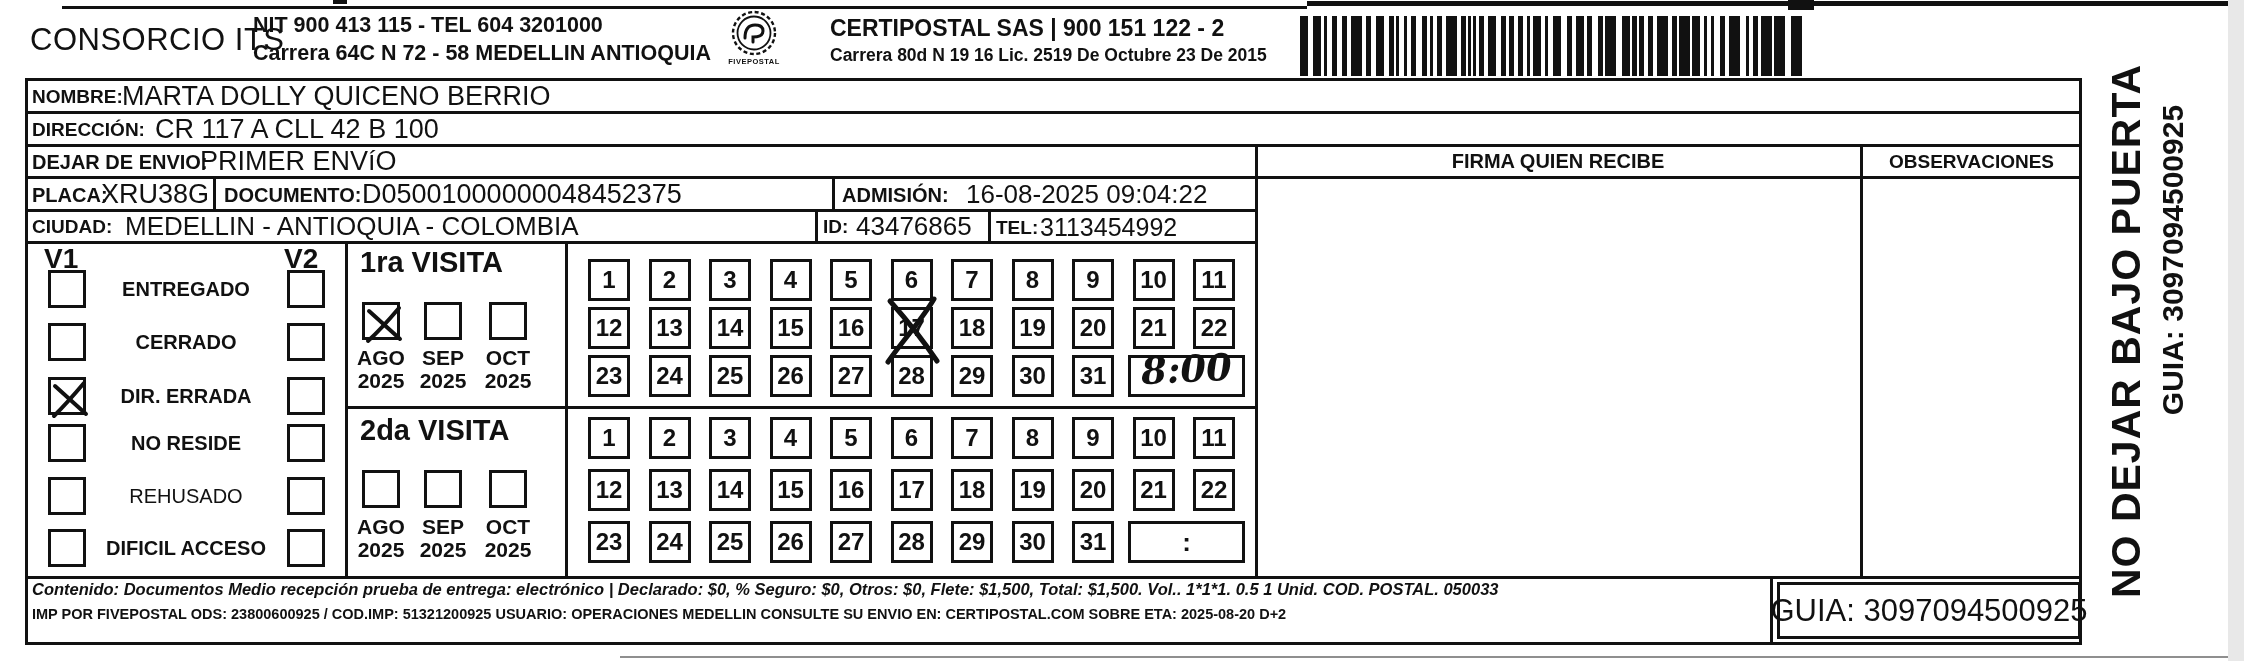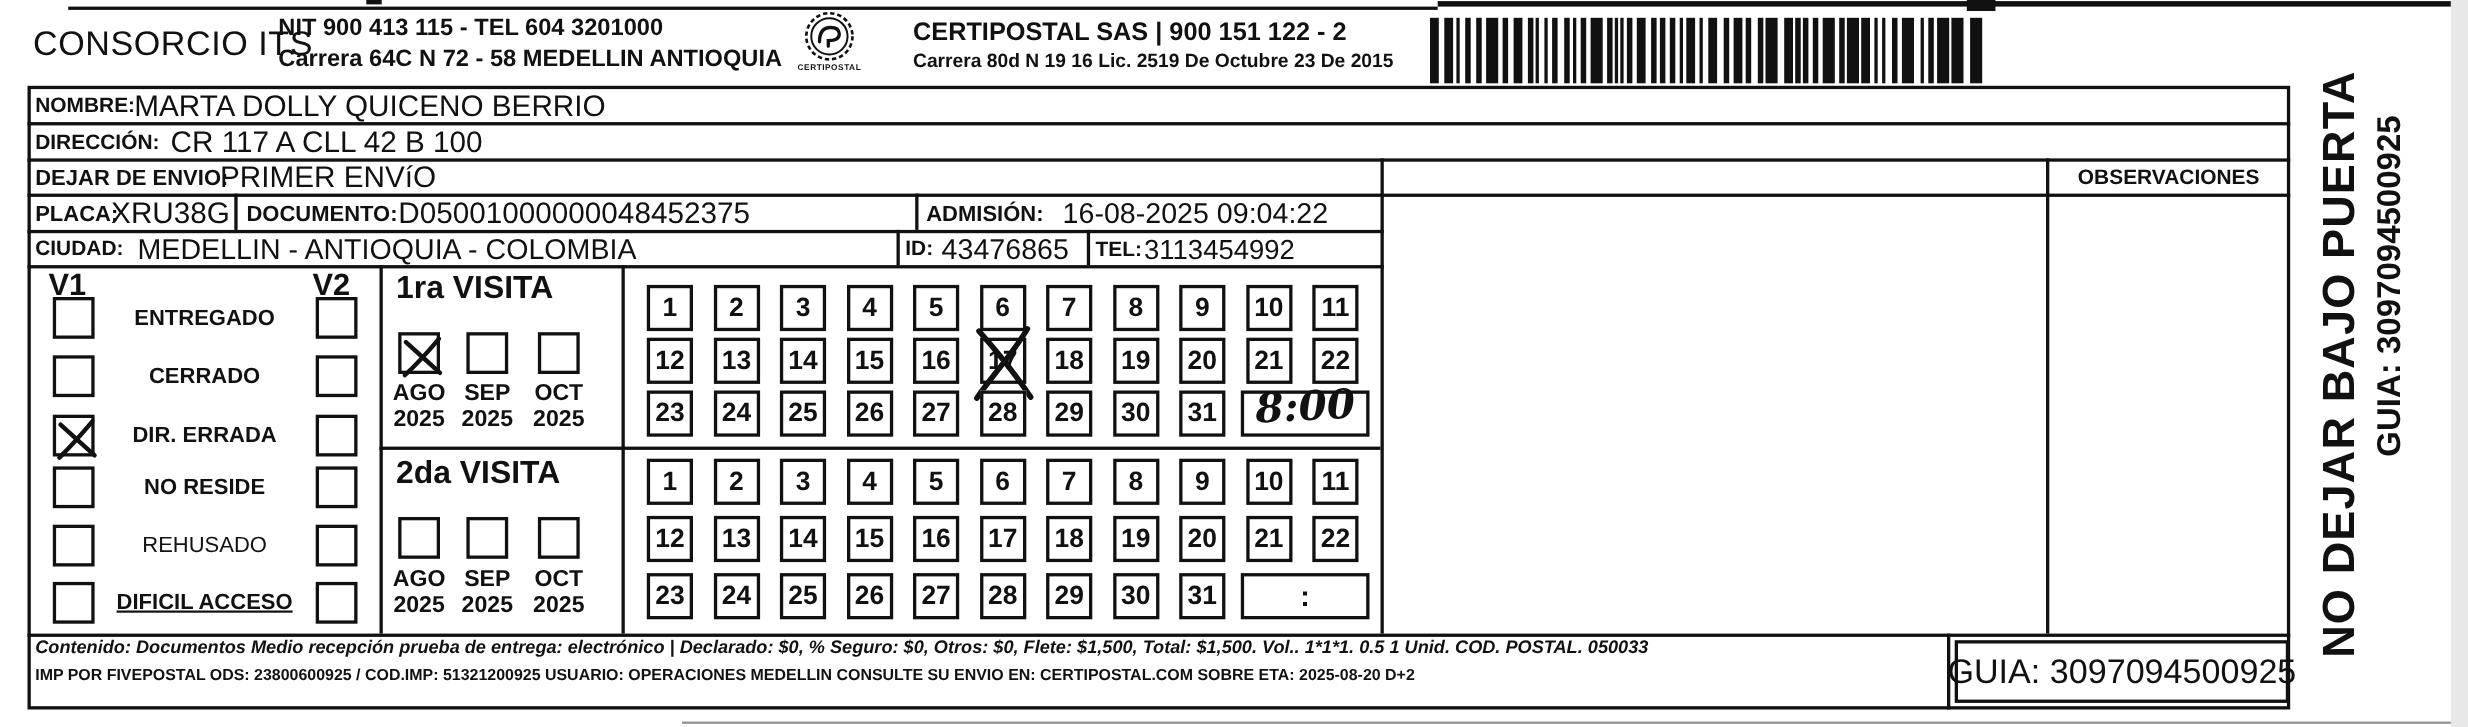--- a/index.html
+++ b/index.html
@@ -32,21 +32,21 @@
 
   <div class="t" style="left:30px;top:22px;font-size:31px;letter-spacing:.5px;">CONSORCIO ITS</div>
   <div class="t sb" style="left:253px;top:13px;font-size:21.5px;">NIT 900 413 115 - TEL 604 3201000</div>
   <div class="t sb" style="left:253px;top:41px;font-size:21.5px;">Carrera 64C N 72 - 58 MEDELLIN ANTIOQUIA</div>
 
   <svg style="position:absolute;left:730px;top:9px;" width="48" height="48" viewBox="0 0 48 48">
     <circle cx="24" cy="24" r="21" fill="none" stroke="#111" stroke-width="2.4" stroke-dasharray="4 2.6"></circle>
     <circle cx="24" cy="24" r="16.5" fill="none" stroke="#111" stroke-width="1.8"></circle>
     <path d="M15 29 Q15 16 25 16 Q33 16 33 22 Q33 28 23 28 L23 33" fill="none" stroke="#111" stroke-width="3" stroke-linecap="round"></path>
   </svg>
-  <div class="t b" style="left:722px;top:58px;width:64px;font-size:7.5px;text-align:center;letter-spacing:.5px;">CERTIPOSTAL</div>
+  <div class="t b" style="left:722px;top:58px;width:64px;font-size:7.5px;text-align:center;letter-spacing:.5px;">FIVEPOSTAL</div>
 
   <div class="t sb" style="left:830px;top:15px;font-size:23px;">CERTIPOSTAL SAS | 900 151 122 - 2</div>
   <div class="t b" style="left:830px;top:45px;font-size:17.5px;">Carrera 80d N 19 16  Lic. 2519 De Octubre 23 De 2015</div>
 
   <svg id="barcode" style="position:absolute;left:1300px;top:16px;" width="506" height="60" viewBox="0 0 506 60">
       <rect x="0" y="0" width="8" height="60" fill="#111"></rect>
       <rect x="13" y="0" width="8" height="60" fill="#111"></rect>
       <rect x="24" y="0" width="3" height="60" fill="#111"></rect>
       <rect x="32" y="0" width="5" height="60" fill="#111"></rect>
       <rect x="42" y="0" width="5" height="60" fill="#111"></rect>
@@ -133,20 +133,21 @@
   <div class="t b" style="left:842px;top:184px;font-size:20px;">ADMISIÓN:</div>
   <div class="t" style="left:966px;top:180px;font-size:26px;">16-08-2025 09:04:22</div>
 
   <div class="t b" style="left:32px;top:216px;font-size:19px;">CIUDAD:</div>
   <div class="t" style="left:125px;top:212px;font-size:26px;">MEDELLIN - ANTIOQUIA - COLOMBIA</div>
   <div class="t b" style="left:823px;top:216px;font-size:19px;">ID:</div>
   <div class="t" style="left:856px;top:212px;font-size:26px;">43476865</div>
   <div class="t b" style="left:996px;top:217px;font-size:19px;">TEL:</div>
   <div class="t" style="left:1040px;top:213px;font-size:25px;">3113454992</div>
 
+  <div class="t b" style="left:1258px;top:150px;width:600px;text-align:center;font-size:20px;">FIRMA QUIEN RECIBE</div>
   <div class="t b" style="left:1863px;top:151px;width:217px;text-align:center;font-size:19px;">OBSERVACIONES</div>
   <div style="position:absolute;left:1258px;top:179px;width:600px;height:395px;"></div>
   <div style="position:absolute;left:1863px;top:179px;width:217px;height:395px;"></div>
 
   <div class="t b" style="left:44px;top:243px;font-size:28px;">V1</div>
   <div class="t b" style="left:284px;top:243px;font-size:28px;">V2</div>
 
   <div id="dyn">
       <div class="cbox" style="position: absolute; left: 48px; top: 270px; width: 38px; height: 38px;"></div>
       <div class="t" style="position: absolute; left: 92px; top: 278px; width: 188px; text-align: center; font-weight: bold; font-size: 20px; white-space: nowrap;">ENTREGADO</div>
@@ -162,21 +163,21 @@
       </div>
       <div class="t" style="position: absolute; left: 92px; top: 385px; width: 188px; text-align: center; font-weight: bold; font-size: 20px; white-space: nowrap;">DIR. ERRADA</div>
       <div class="cbox" style="position: absolute; left: 287px; top: 377px; width: 38px; height: 38px;"></div>
       <div class="cbox" style="position: absolute; left: 48px; top: 424px; width: 38px; height: 38px;"></div>
       <div class="t" style="position: absolute; left: 92px; top: 432px; width: 188px; text-align: center; font-weight: bold; font-size: 20px; white-space: nowrap;">NO RESIDE</div>
       <div class="cbox" style="position: absolute; left: 287px; top: 424px; width: 38px; height: 38px;"></div>
       <div class="cbox" style="position: absolute; left: 48px; top: 477px; width: 38px; height: 38px;"></div>
       <div class="t" style="position: absolute; left: 92px; top: 485px; width: 188px; text-align: center; font-weight: normal; font-size: 20px; white-space: nowrap;">REHUSADO</div>
       <div class="cbox" style="position: absolute; left: 287px; top: 477px; width: 38px; height: 38px;"></div>
       <div class="cbox" style="position: absolute; left: 48px; top: 529px; width: 38px; height: 38px;"></div>
-      <div class="t" style="position: absolute; left: 92px; top: 537px; width: 188px; text-align: center; font-weight: bold; font-size: 20px; white-space: nowrap; text-decoration: underline;">DIFICIL ACCESO</div>
+      <div class="t" style="position: absolute; left: 92px; top: 537px; width: 188px; text-align: center; font-weight: bold; font-size: 20px; white-space: nowrap;">DIFICIL ACCESO</div>
       <div class="cbox" style="position: absolute; left: 287px; top: 529px; width: 38px; height: 38px;"></div>
       <div class="t" style="position: absolute; left: 360px; top: 246px; font-size: 29px; font-weight: bold;">1ra VISITA</div>
       <div class="cbox" style="position: absolute; left: 362px; top: 302px; width: 38px; height: 38px;">
         <svg viewBox="0 0 38 38" width="38" height="38" style="position: absolute; left: 0px; top: 0px; overflow: visible; pointer-events: none;">
           <path d="M4 6 C14 15 25 25 35 34" stroke="#111" stroke-width="4" fill="none" stroke-linecap="round"></path>
           <path d="M34 3 C23 16 13 27 3 36" stroke="#111" stroke-width="4" fill="none" stroke-linecap="round"></path>
         </svg>
       </div>
       <div class="t" style="position: absolute; left: 350px; top: 346px; width: 62px; text-align: center; font-weight: bold; font-size: 21px;">AGO</div>
       <div class="t" style="position: absolute; left: 350px; top: 369px; width: 62px; text-align: center; font-weight: bold; font-size: 21px;">2025</div>

